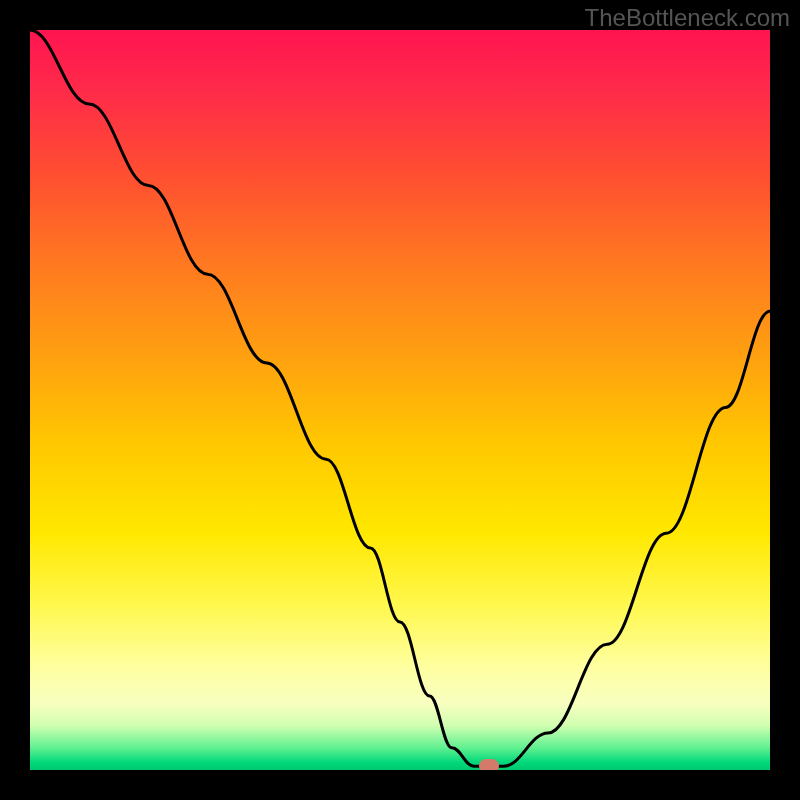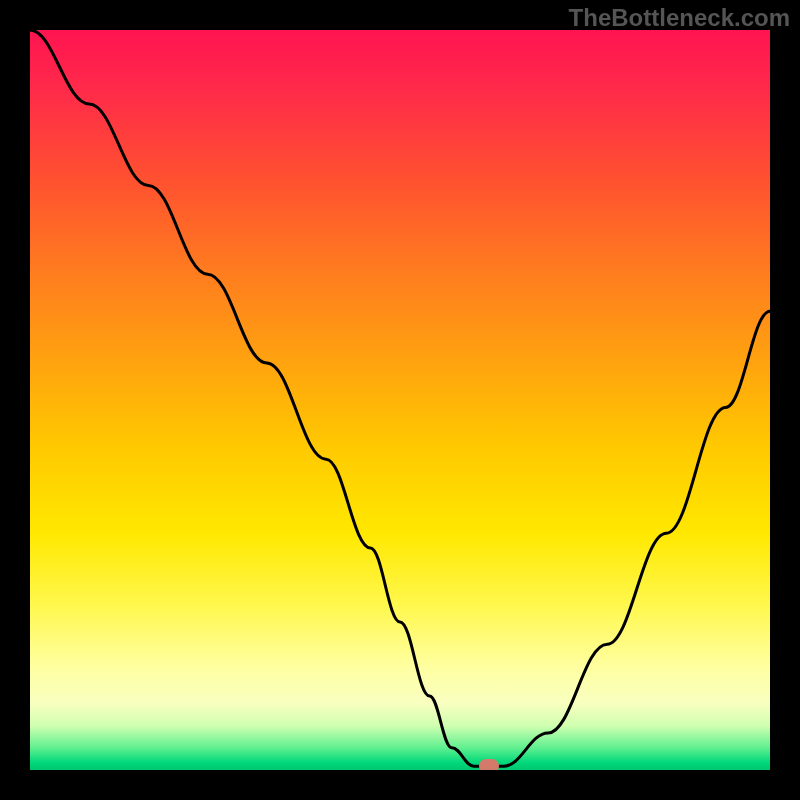--- a/index.html
+++ b/index.html
@@ -10,21 +10,21 @@
     position: relative;
     font-family: Arial, sans-serif;
     overflow: hidden;
   }
   .watermark {
     position: absolute;
     top: 4px;
     right: 10px;
     color: #555;
     font-size: 24px;
-    font-weight: bold;
+    font-weight: normal;
     z-index: 10;
   }
   .plot-area {
     position: absolute;
     left: 30px;
     top: 30px;
     width: 740px;
     height: 740px;
     overflow: hidden;
   }

